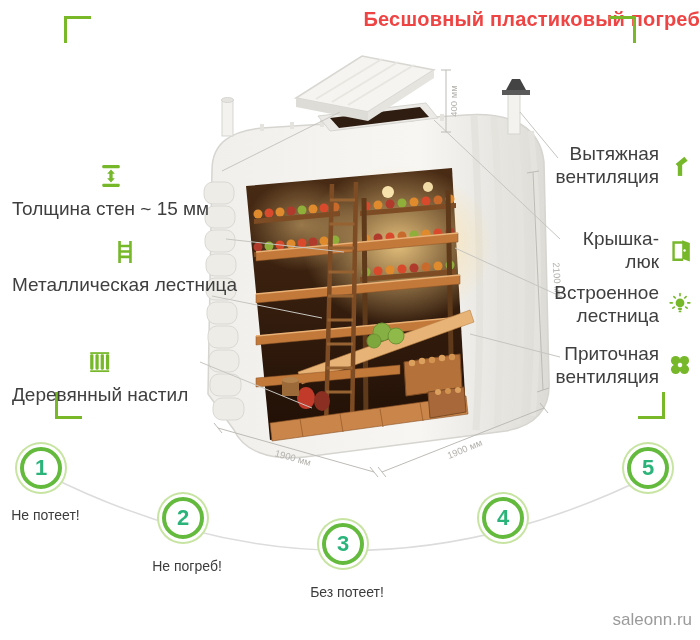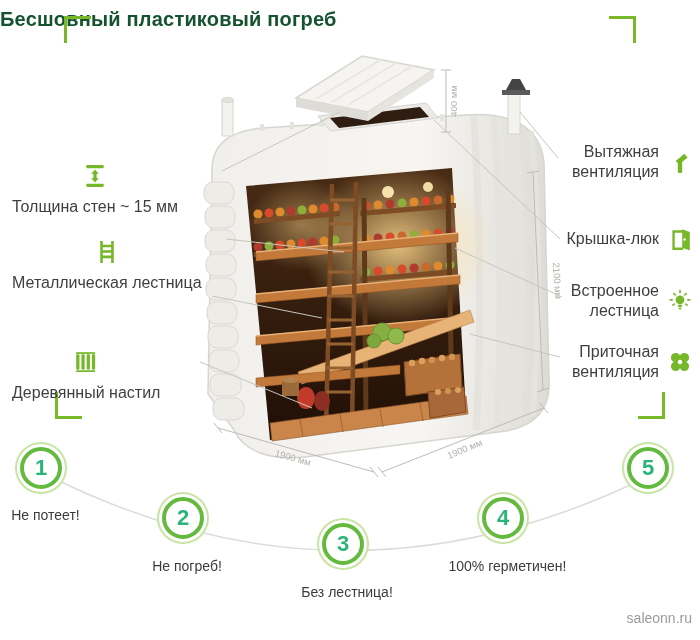--- a/index.html
+++ b/index.html
@@ -1,38 +1,38 @@
 <!DOCTYPE html>
 <html><head>
 <meta charset="utf-8">
 <style>
   * { margin:0; padding:0; box-sizing:border-box; }
   html,body { background:#fff; font-family:"Liberation Sans", sans-serif; }
   .stage { position:relative; width:700px; height:640px; background:#fff; overflow:hidden; }
   .illu { position:absolute; left:0; top:0; pointer-events:none; }
-  .title { position:absolute; top:8px; left:0; width:100%; text-align:left;
-           font-size:20px; font-weight:bold; color:#14532d; letter-spacing:.2px; }
+  .title { position:absolute; top:8px; left:0; width:100%; text-align:right;
+           font-size:20px; font-weight:bold; color:#ef4444; letter-spacing:.2px; }
   .bracket { position:absolute; width:27px; height:27px; }
   .b-tl { left:64px;  top:16px;  border-left:3px solid #79b829; border-top:3px solid #79b829; }
   .b-tr { left:609px; top:16px;  border-right:3px solid #79b829; border-top:3px solid #79b829; }
   .b-bl { left:55px;  top:392px; border-left:3px solid #79b829; border-bottom:3px solid #79b829; }
   .b-br { left:638px; top:392px; border-right:3px solid #79b829; border-bottom:3px solid #79b829; }
   .feat { position:absolute; display:flex; align-items:center; gap:9px; }
   .feat.left  { left:12px;flex-direction:column; }
   .feat.right { left:548px; width:144px; justify-content:flex-end; }
-  .flabel { font-size:16px; color:#3f3f3f; line-height:1.22; }
+  .flabel { font-size:19px; color:#3f3f3f; line-height:1.22; }
   .feat.right .flabel { text-align:right; max-width:108px; }
   .icon { width:24px; height:24px; flex:0 0 24px; display:inline-flex; }
   .icon svg { width:100%; height:100%; }
   .bcircle { position:absolute; width:42px; height:42px; border-radius:50%; background:#fff;
              border:4px solid #64ba3d; box-shadow:0 0 0 3px #fff, 0 0 0 5px #c7e4a2;
              display:flex; align-items:center; justify-content:center;
              font-size:22px; font-weight:bold; color:#2bb47a; }
   .blabel { position:absolute; font-size:14px; color:#3c3c3c; text-align:center; line-height:1.25; }
-  .watermark { position:absolute; right:8px; top:610px; font-size:14px; color:#9b9b9b; }
+  .watermark { position:absolute; right:8px; top:610px; font-size:17px; color:#9b9b9b; }
 </style>
 </head>
 <body>
 
 <div class="stage">
 
   <svg class="illu" width="700" height="640" viewBox="0 0 700 640">
     <defs>
       <linearGradient id="shellGrad" x1="0" y1="0" x2="1" y2="0">
         <stop offset="0" stop-color="#f0efeb"></stop>
@@ -307,17 +307,16 @@
   </div>
 
   <div class="bcircle" style="left:20px;top:447px">1</div>
   <div class="bcircle" style="left:162px;top:497px">2</div>
   <div class="bcircle" style="left:322px;top:523px">3</div>
   <div class="bcircle" style="left:482px;top:497px">4</div>
   <div class="bcircle" style="left:627px;top:447px">5</div>
 
   <div class="blabel" style="left:-2px;top:507px;width:95px">Не потеет!</div>
   <div class="blabel" style="left:127px;top:558px;width:120px">Не погреб!</div>
-  <div class="blabel" style="left:287px;top:584px;width:120px">Без лестница!</div>
-  <div class="blabel" style="left:440px;top:558px;width:135px">100% герметичен!</div>
+  <div class="blabel" style="left:287px;top:584px;width:120px">Без потеет!</div>
 
   <div class="watermark">saleonn.ru</div>
 </div>
 
 </body></html>

